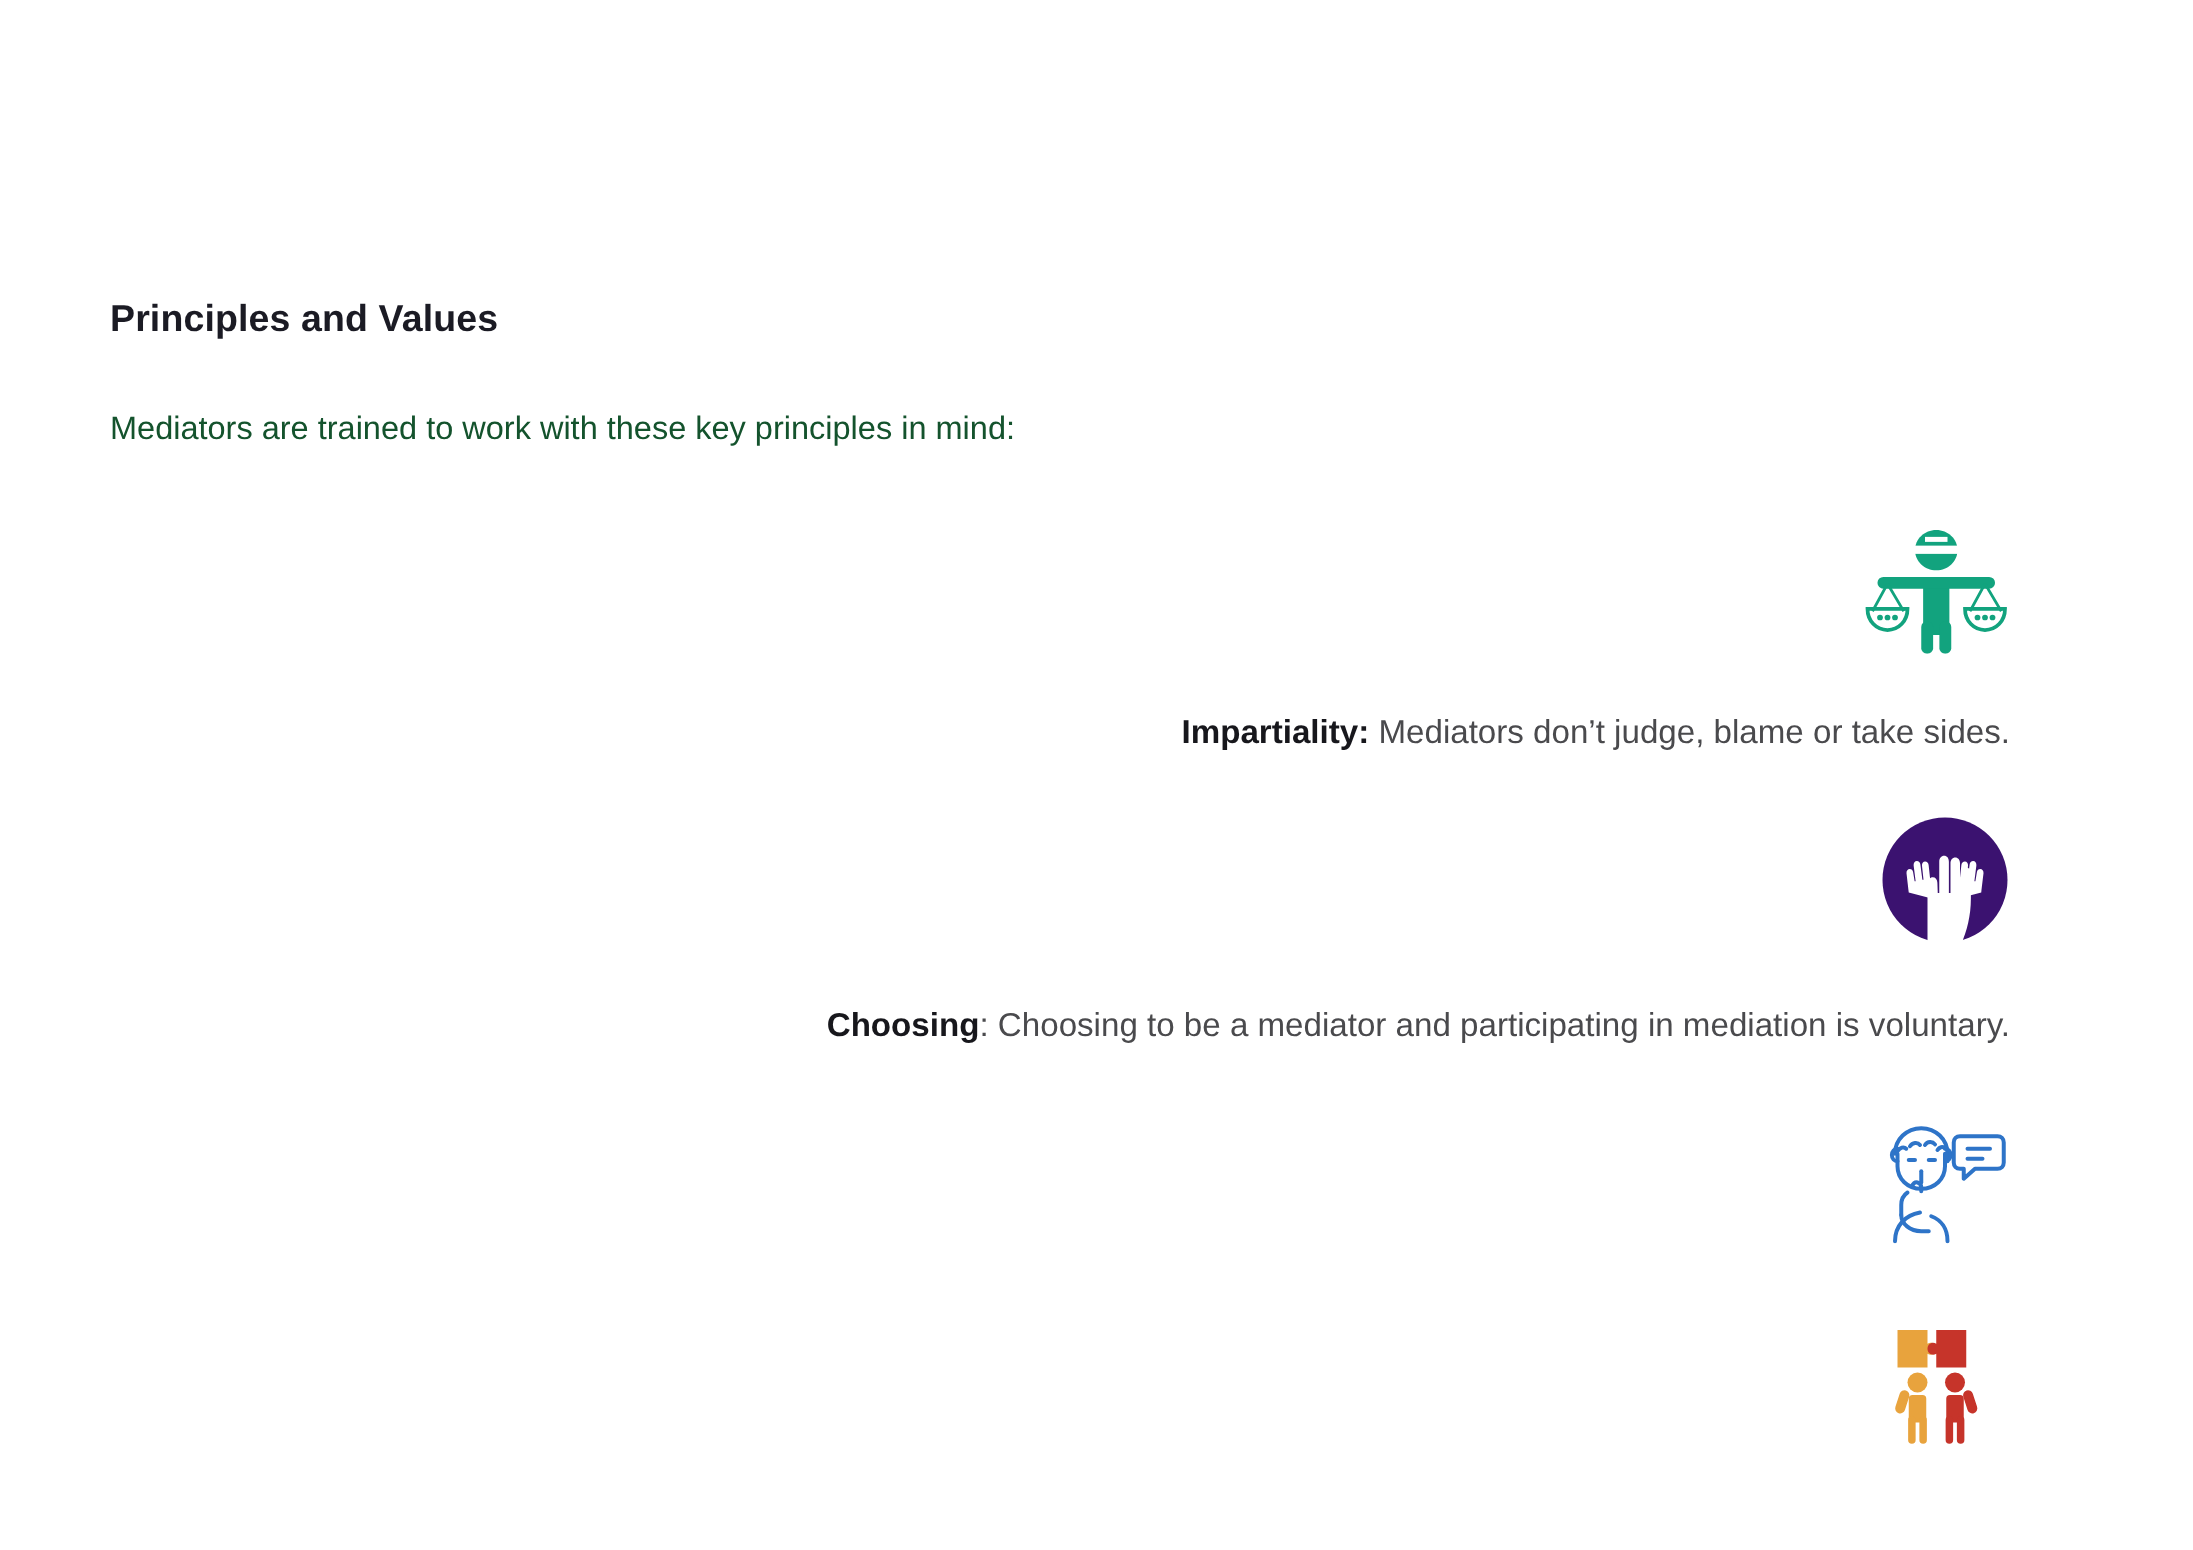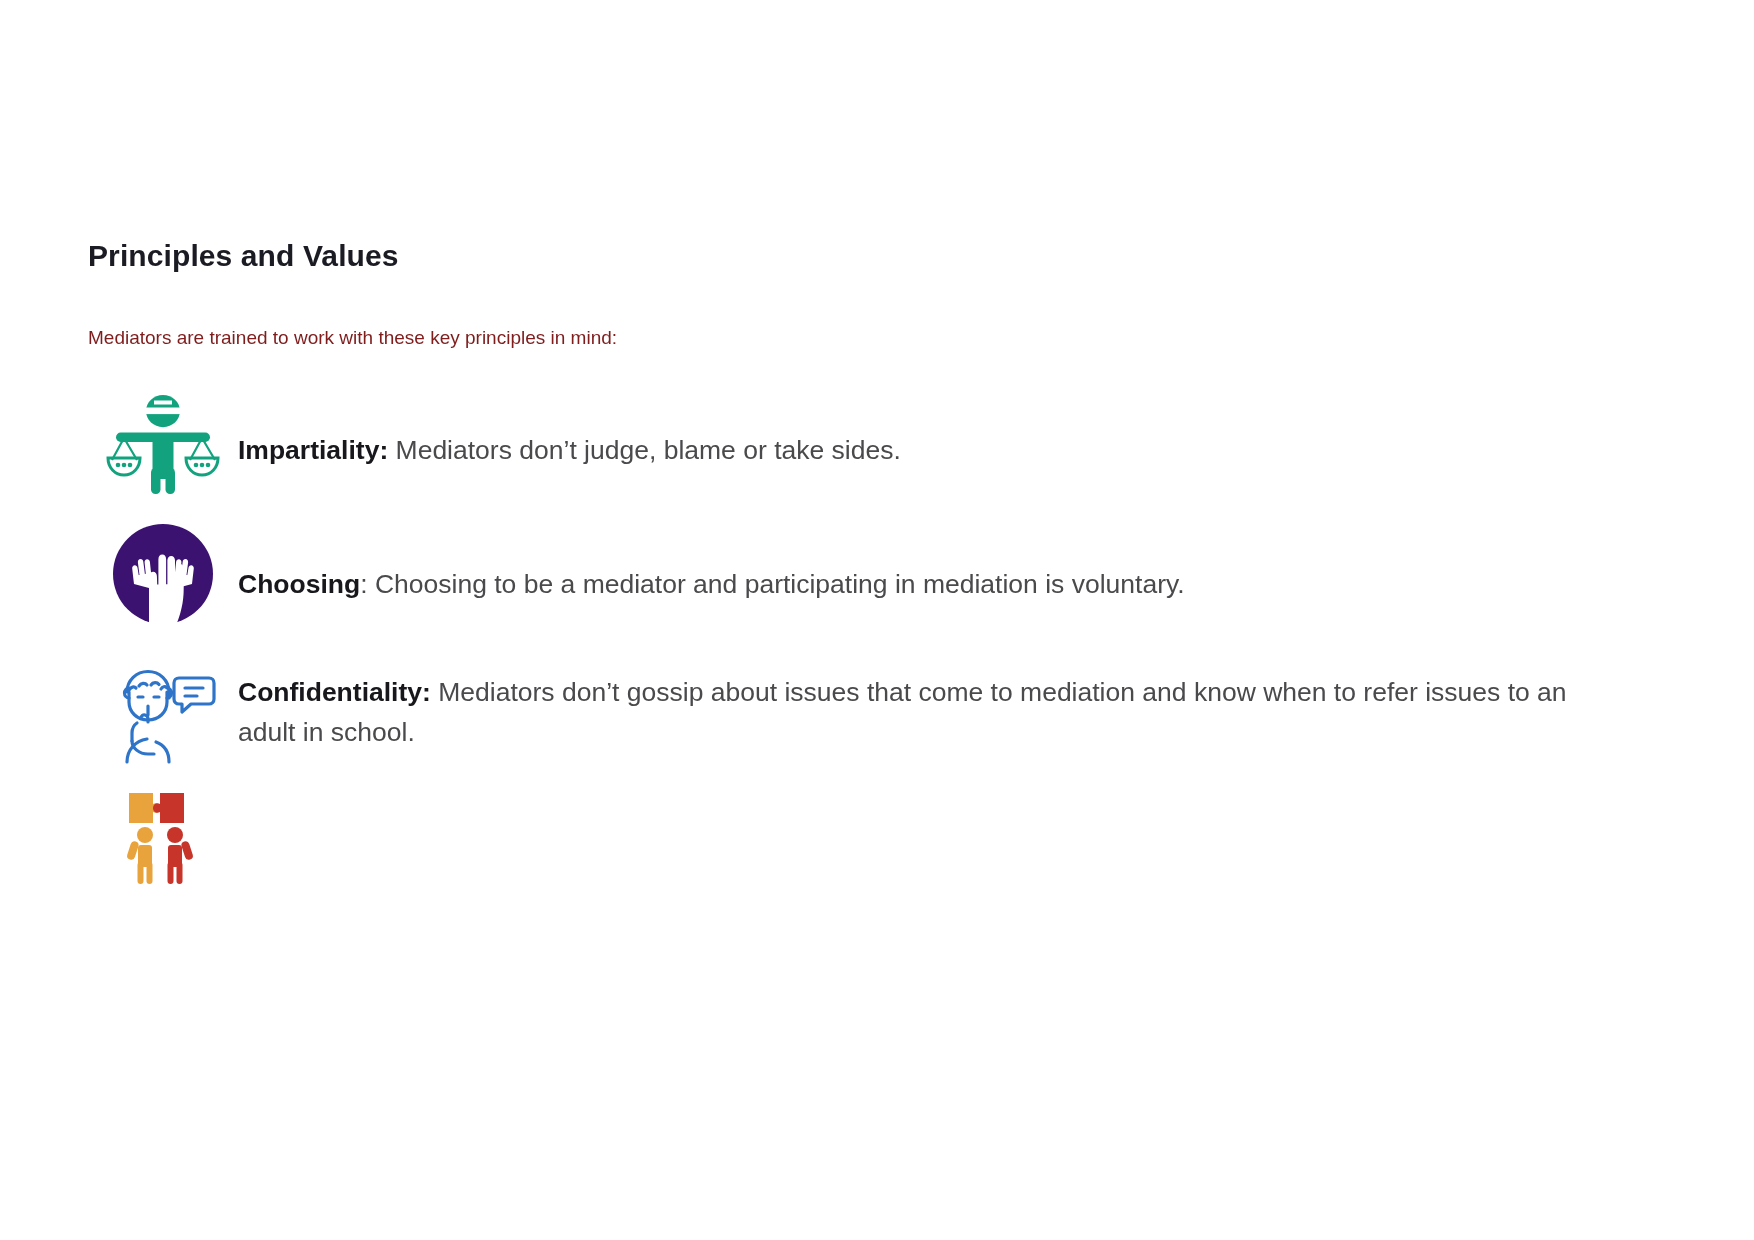--- a/index.html
+++ b/index.html
@@ -34,36 +34,37 @@
   .page-title {
     font-size: 30px;
     font-weight: bold;
     color: #1b1b24;
     letter-spacing: 0.1px;
     margin: 0 0 52px 0;
     line-height: 1.2;
   }
 
   .intro {
-    font-size: 19px;
-    color: #7f1d1d;
+    font-size: 26px;
+    color: #14532d;
     margin: 0 0 34px 0;
     line-height: 1.3;
   }
 
   .principles {
     margin: 0;
     padding: 0;
     list-style: none;
   }
 
   .principle {
     display: flex;
-    align-items: center;
+    align-items: flex-end;
     margin-bottom: 22px;
+    flex-direction: column;
   }
 
   .principle-icon {
     flex: 0 0 150px;
     height: 110px;
     display: flex;
     align-items: center;
     justify-content: center;
     position: relative;
   }
@@ -194,23 +195,20 @@
               <path d="M25 85c0 7 7 13 16 13h6"></path>
 
               <path d="M20 106c0-12 8-21 20-23"></path>
               <path d="M62 106c0-10-5-17-13-20"></path>
 
               <path d="M72 22h30c3 0 5 2 5 5v16c0 3-2 5-5 5H84l-9 8v-8h-3c-3 0-5-2-5-5V27c0-3 2-5 5-5z"></path>
               <path d="M78 32h18M78 40h12"></path>
             </g>
           </svg>
         </div>
-        <div class="principle-text">
-          <span class="principle-term">Confidentiality:</span><span class="principle-body"> Mediators don’t gossip about issues that come to mediation and know when to refer issues to an adult in school.</span>
-        </div>
       </li>
 
       <li class="principle row-mediators">
         <div class="principle-icon">
           <svg width="112" height="106" viewBox="0 0 112 106" aria-hidden="true">
 
             <g fill="#E8A33D">
               <path d="M22 14h24v11c3-2 7 0 7 4s-4 6-7 4v11H22V14z"></path>
 
               <circle cx="38" cy="56" r="8"></circle>

